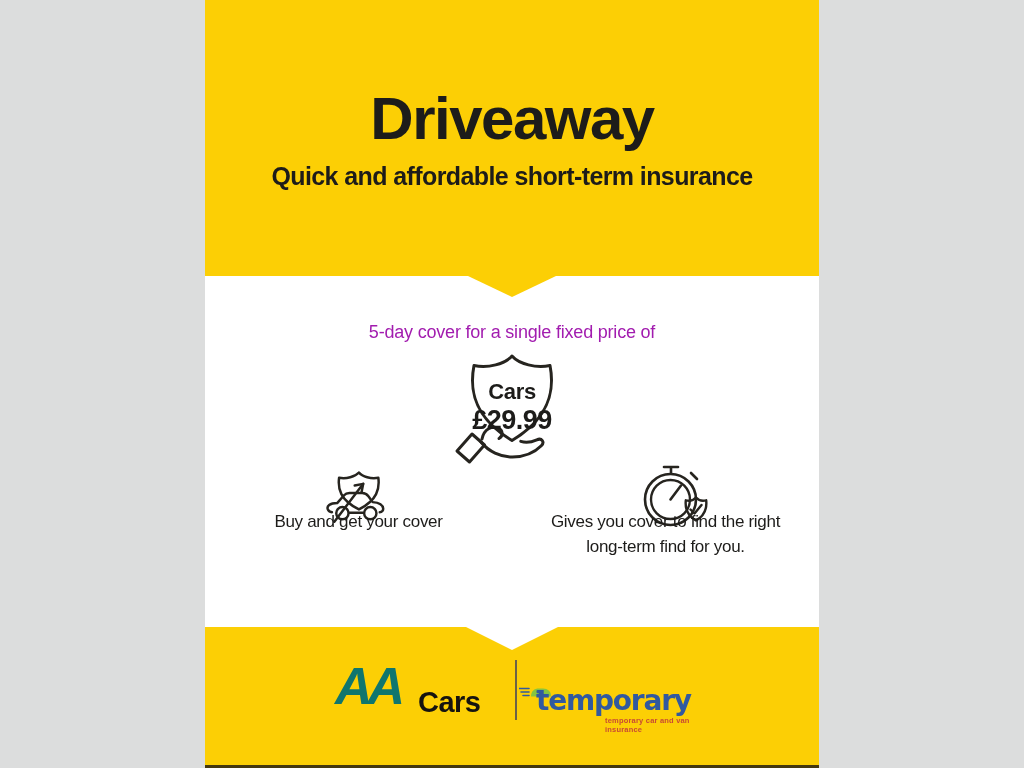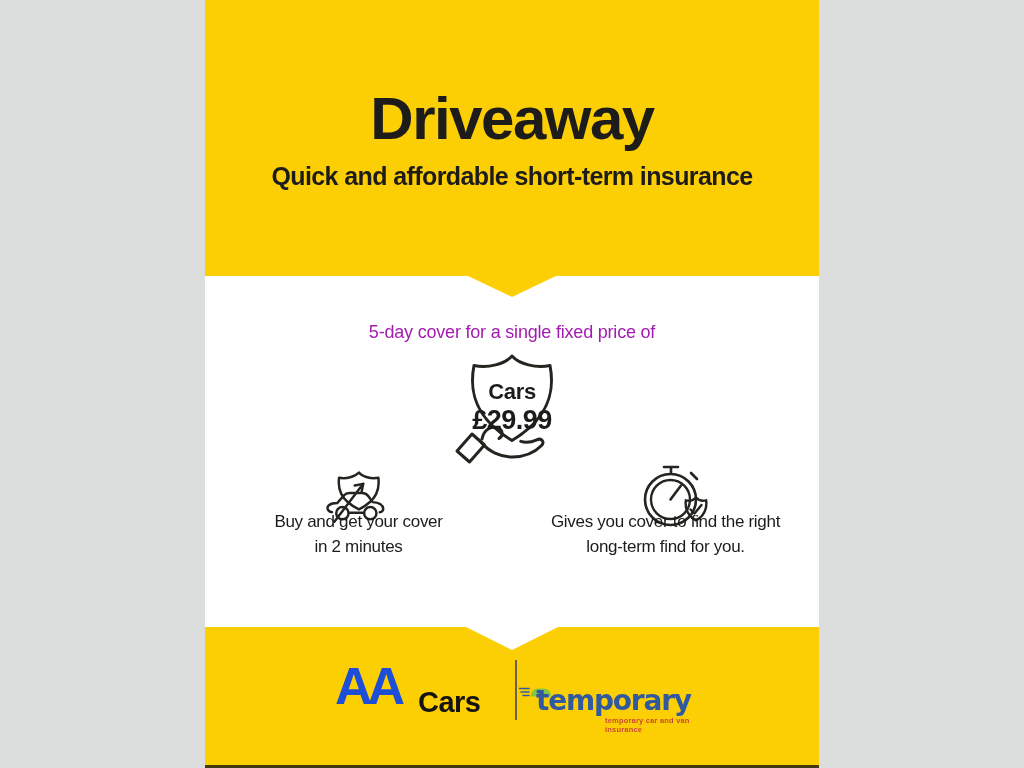--- a/index.html
+++ b/index.html
@@ -19,22 +19,22 @@
   .price-icon{position:absolute;top:352px;left:244px;width:126px;height:118px;}
   .price-text{position:absolute;top:379px;left:227px;width:160px;text-align:center;color:#1d1c1a;}
   .price-just{font-size:22px;font-weight:bold;line-height:26px;letter-spacing:-0.3px;}
   .price-amount{font-size:27px;font-weight:bold;line-height:30px;letter-spacing:-0.5px;}
   .feat-icon-left{position:absolute;top:470px;left:118px;width:70px;height:58px;}
   .feat-icon-right{position:absolute;top:464px;left:429px;width:76px;height:64px;}
   .feat-text{position:absolute;top:509px;width:307px;text-align:center;color:#1d1c1a;
              font-size:17px;line-height:25px;letter-spacing:-0.3px;}
   .feat-text-left{left:0;}
   .feat-text-right{left:307px;}
-  .aa{position:absolute;top:656px;left:130px;font-size:52px;font-weight:bold;
-      letter-spacing:-5px;color:#1d4ed8;}
+  .aa{position:absolute;top:656px;left:130px;font-size:52px;font-weight:bold;font-style:italic;
+      letter-spacing:-5px;color:#0f766e;}
   .cars{position:absolute;top:686px;left:213px;font-size:29px;font-weight:bold;color:#151310;letter-spacing:-0.5px;}
   .divider{position:absolute;top:660px;left:310px;width:2px;height:60px;background:#6a6248;}
   .tc-car{position:absolute;top:685px;left:314px;width:34px;height:13px;}
   .tc-name{position:absolute;top:684px;left:331px;font-family:"DejaVu Sans",sans-serif;
            font-size:28px;font-weight:bold;letter-spacing:-1.2px;color:#31599f;}
   .tc-tagline{position:absolute;top:716px;left:400px;width:114px;text-align:left;
            font-size:7.5px;font-weight:bold;color:#c84a35;letter-spacing:0.2px;}
   .bottom-bar{position:absolute;bottom:0;left:0;width:100%;height:3px;background:#44380f;}
   .ic{stroke:#26241f;fill:none;stroke-linecap:round;stroke-linejoin:round;}
 </style>
@@ -68,21 +68,20 @@
       <path class="ic" stroke-width="2.6" fill="#fff" d="M38 2 C34 6.5 24.5 9 17 7.5 C15.5 19 18 31 38 41 C57.5 31 60 19 58.5 7.5 C51 9 41.5 6.5 38 2 Z"></path>
       <path class="ic" stroke-width="2.6" fill="#fff" d="M9.5 44 C4.5 43.5 3.5 38.5 6.5 36.3 C8.6 34.8 12 34.3 15 34.3 L22 26.3 C23.5 24.6 25.5 23.7 28 23.7 L41.5 23.7 C44 23.7 46.5 25 48 27 L52.5 33.3 C58.5 33.8 63.2 36 63.6 40 C63.8 42 62.5 44 60 44"></path>
       <circle class="ic" stroke-width="2.6" fill="#fff" cx="20.5" cy="45" r="6.5"></circle>
       <circle class="ic" stroke-width="2.6" fill="#fff" cx="50" cy="45" r="6.5"></circle>
       <path class="ic" stroke-width="2.6" d="M28 44.6 H42.5"></path>
       <path class="ic" stroke-width="2.6" d="M12 54 L42.5 14"></path>
       <path class="ic" stroke-width="2.6" d="M33.5 15.8 L42.5 14 L40.7 23.2"></path>
     </svg>
     <div class="feat-text feat-text-left">
       <div>Buy and get your cover</div>
-      <div>in 2 minutes</div>
     </div>
 
     <svg class="feat-icon-right" viewBox="0 0 76 64">
       <path class="ic" stroke-width="2.6" d="M30 3 H44"></path>
       <path class="ic" stroke-width="2.6" d="M37 3.5 V9.5"></path>
       <path class="ic" stroke-width="2.6" d="M57 9 L63 15"></path>
       <circle class="ic" stroke-width="2.6" cx="36.5" cy="35.5" r="25.5"></circle>
       <circle class="ic" stroke-width="2.4" cx="36.5" cy="35.5" r="19.5"></circle>
       <path class="ic" stroke-width="2.6" d="M36.5 35.5 L47 21.5"></path>
       <path class="ic" stroke-width="2.4" fill="#fff" d="M62 33.5 C59.8 36 55.5 37.2 51.8 36.3 C51 44 53 51.5 62 56.5 C71 51.5 73 44 72.2 36.3 C68.5 37.2 64.2 36 62 33.5 Z"></path>

